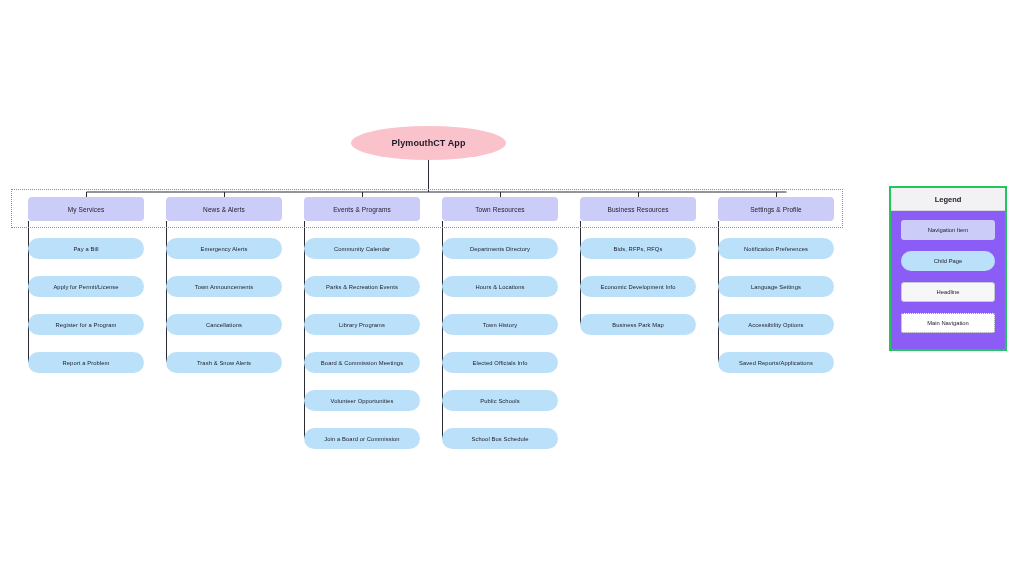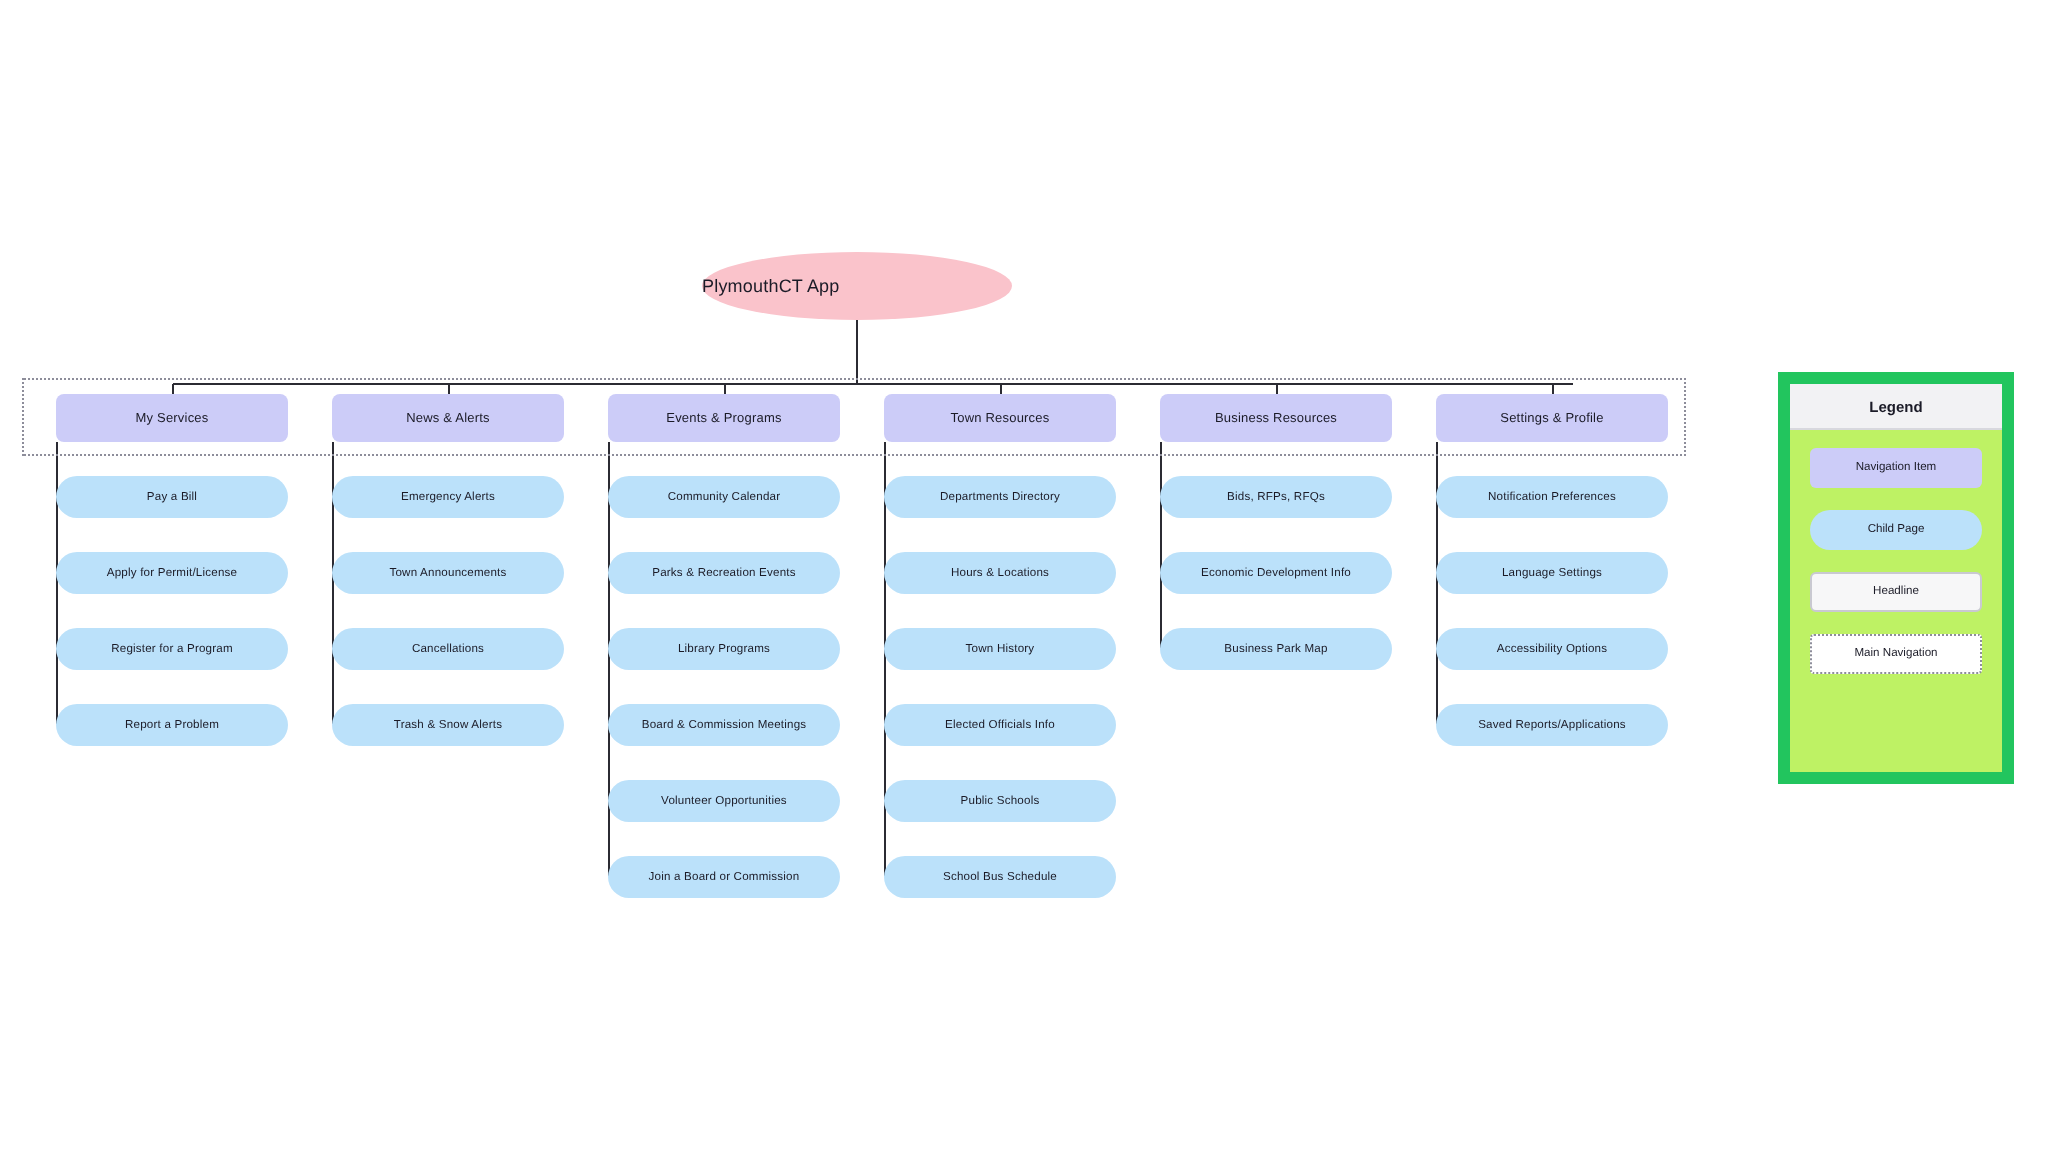--- a/index.html
+++ b/index.html
@@ -36,24 +36,25 @@
   .root-node {
     position: absolute;
     left: 351px;
     top: 126px;
     width: 155px;
     height: 34px;
     border-radius: 50%;
     background: #fac3cb;
     display: flex;
     align-items: center;
-    justify-content: flex-start;
+    justify-content: center;
     font-size: 9px;
     color: #1b1b27;
     letter-spacing: .1px;
+    font-weight: bold;
   }
 
   
   .nav-container {
     position: absolute;
     left: 11px;
     top: 189px;
     width: 832px;
     height: 39px;
     border: 1px dotted #8d8d9a;
@@ -113,23 +114,23 @@
     padding: 0 5px;
     margin-bottom: 17px;
   }
 
   
   .legend {
     position: absolute;
     left: 889px;
     top: 186px;
     width: 118px;
-    height: 206px;
-    border: 6px solid #22c55e;
-    background: #bef264;
+    height: 165px;
+    border: 2px solid #22c55e;
+    background: #8b5cf6;
     box-sizing: border-box;
   }
   .legend-header {
     height: 22px;
     background: #f2f2f4;
     border-bottom: 1px solid #d8d8de;
     display: flex;
     align-items: center;
     justify-content: center;
     font-size: 7.5px;

